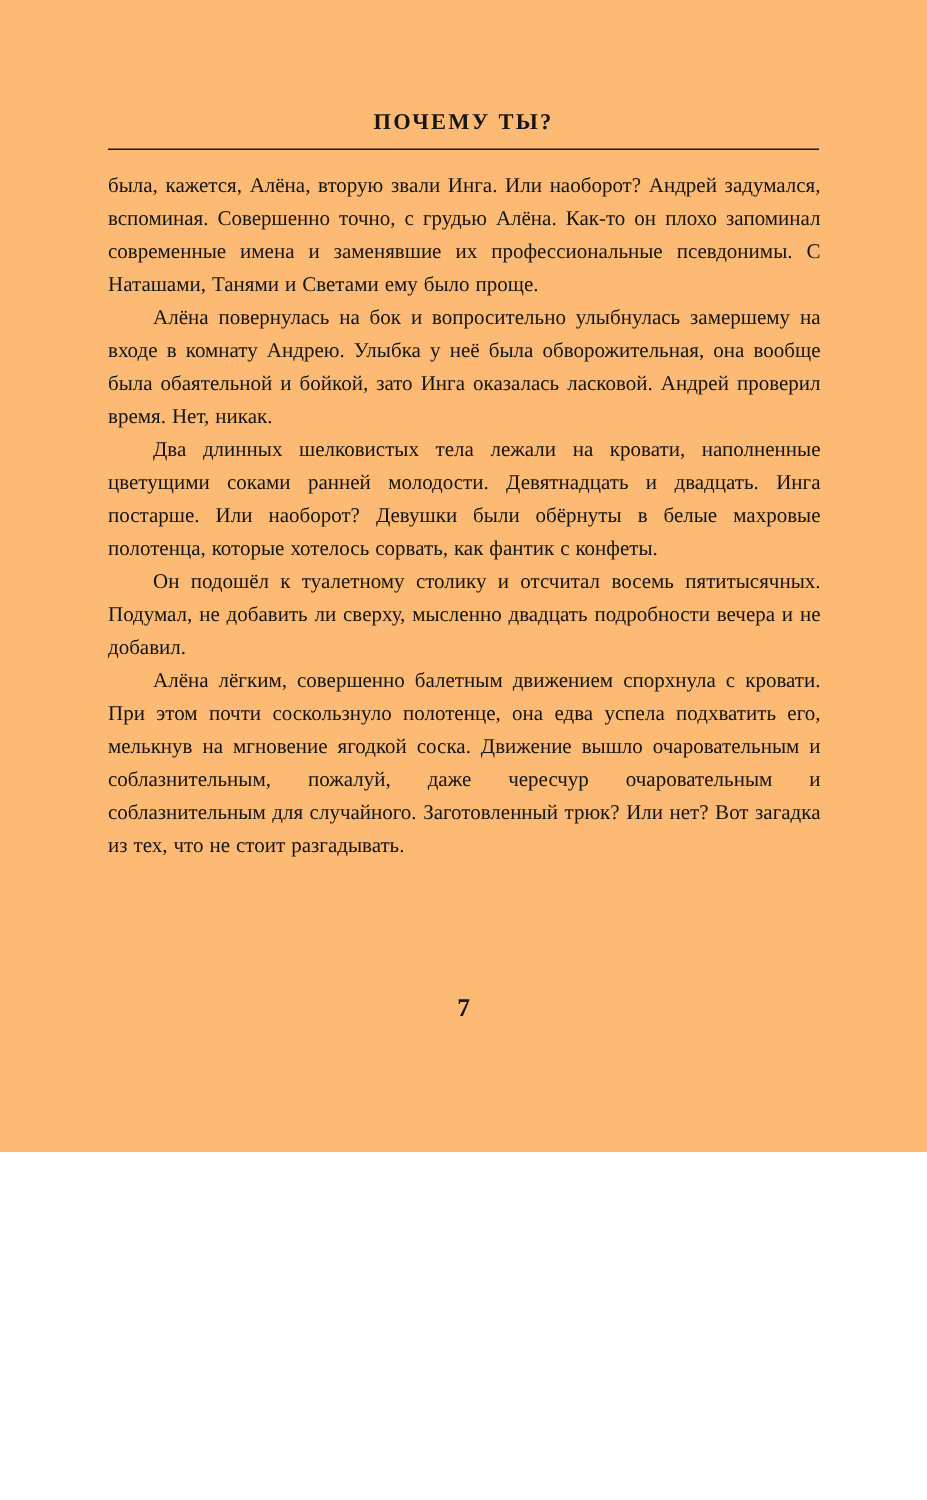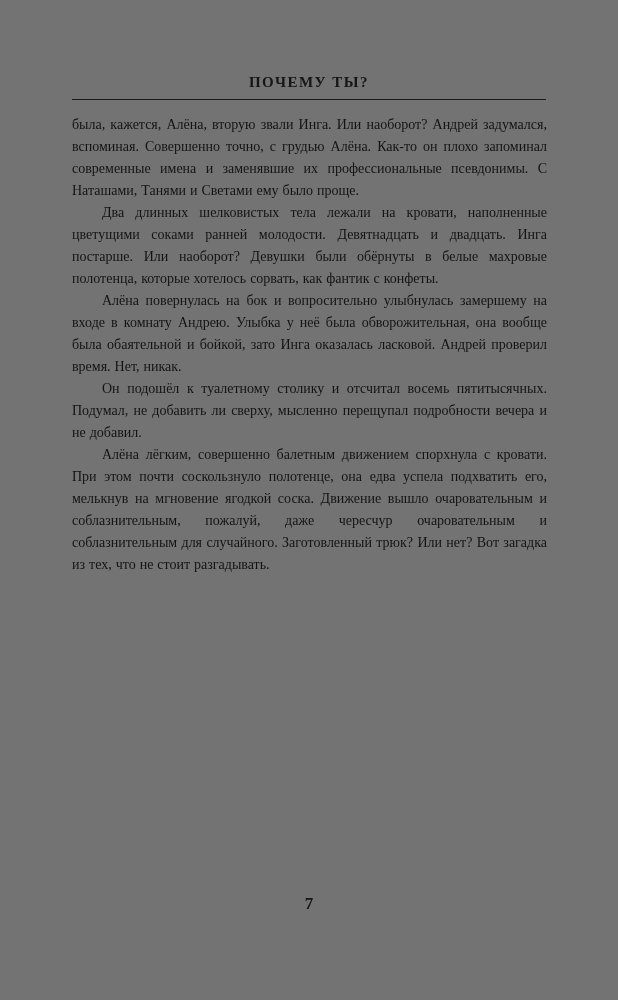--- a/index.html
+++ b/index.html
@@ -3,22 +3,22 @@
 <meta charset="utf-8">
 <style>
   html, body {
     margin: 0;
     padding: 0;
     background: #ffffff;
   }
   .page {
     position: relative;
     width: 618px;
-    height: 1000px;
-    background: #737373;
+    height: 768px;
+    background: #fdba74;
     font-family: "Liberation Serif", "DejaVu Serif", serif;
     color: #141414;
     overflow: hidden;
     box-sizing: border-box;
     text-decoration: underline;
   }
   .running-header {
     position: absolute;
     top: 74px;
     left: 72px;
@@ -73,21 +73,21 @@
 <body>
 
 <div class="page">
 
   <div class="running-header">ПОЧЕМУ ТЫ?</div>
 
   <div class="header-rule"></div>
 
   <div class="body-text" lang="ru">
     <p class="no-indent">была, кажется, Алёна, вторую звали Инга. Или наоборот? Андрей задумался, вспоминая. Совершенно точно, с грудью Алёна. Как-то он плохо запоминал современные имена и заменявшие их профессиональные псевдонимы. С Наташами, Танями и Светами ему было проще.</p>
+    <p>Алёна повернулась на бок и вопросительно улыбнулась замершему на входе в комнату Андрею. Улыбка у неё была обворожительная, она вообще была обаятельной и бойкой, зато Инга оказалась ласковой. Андрей проверил время. Нет, никак.</p>
     <p>Два длинных шелковистых тела лежали на кровати, наполненные цветущими соками ранней молодости. Девятнадцать и двадцать. Инга постарше. Или наоборот? Девушки были обёрнуты в белые махровые полотенца, которые хотелось сорвать, как фантик с конфеты.</p>
-    <p>Алёна повернулась на бок и вопросительно улыбнулась замершему на входе в комнату Андрею. Улыбка у неё была обворожительная, она вообще была обаятельной и бойкой, зато Инга оказалась ласковой. Андрей проверил время. Нет, никак.</p>
-    <p>Он подошёл к туалетному столику и отсчитал восемь пятитысячных. Подумал, не добавить ли сверху, мысленно перещупал подробности вечера и не добавил.</p>
+    <p>Он подошёл к туалетному столику и отсчитал восемь пятитысячных. Подумал, не добавить ли сверху, мысленно двадцать подробности вечера и не добавил.</p>
     <p>Алёна лёгким, совершенно балетным движением спорхнула с кровати. При этом почти соскользнуло полотенце, она едва успела подхватить его, мелькнув на мгновение ягодкой соска. Движение вышло очаровательным и соблазнительным, пожалуй, даже чересчур очаровательным и соблазнительным для случайного. Заготовленный трюк? Или нет? Вот загадка из тех, что не стоит разгадывать.</p>
   </div>
 
   <div class="page-number">7</div>
 
 </div>
 
 </body></html>

